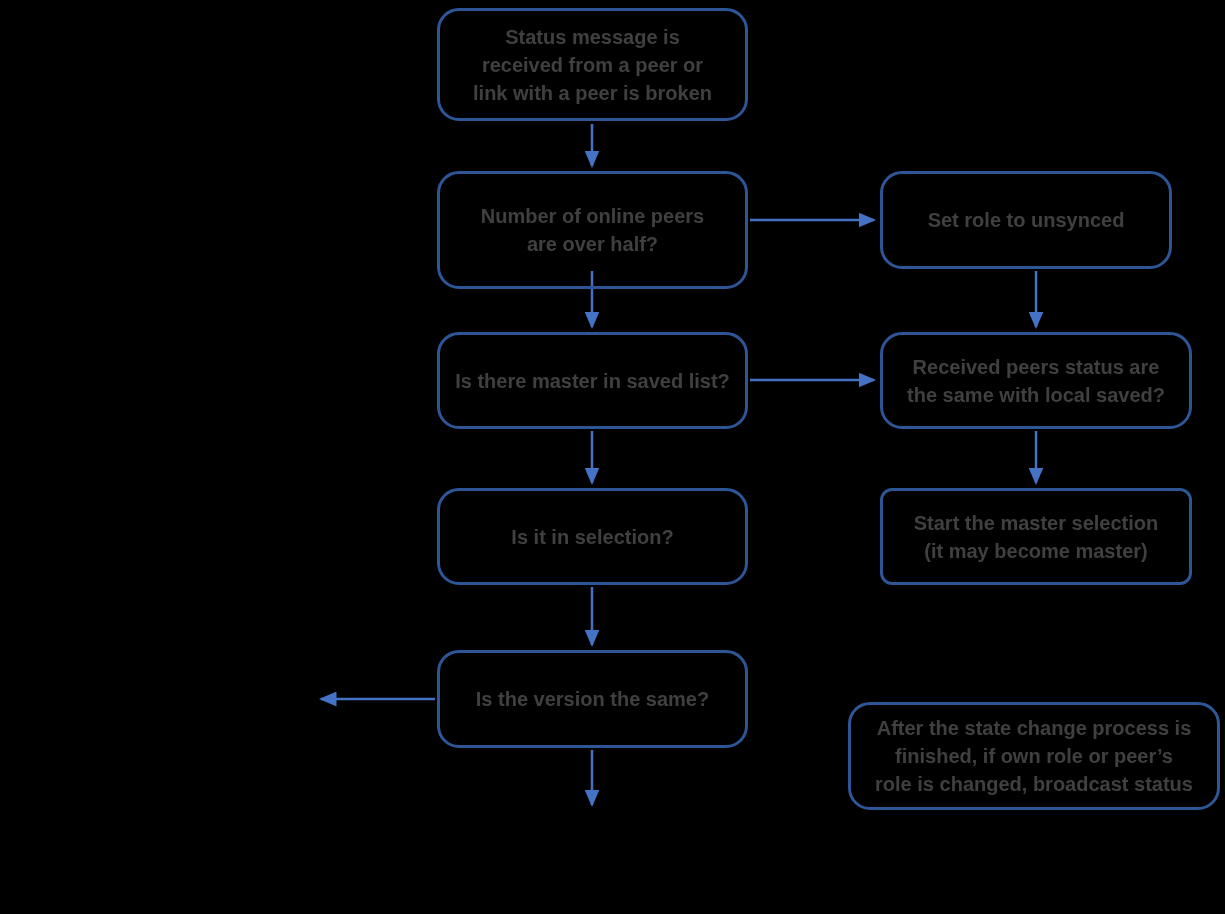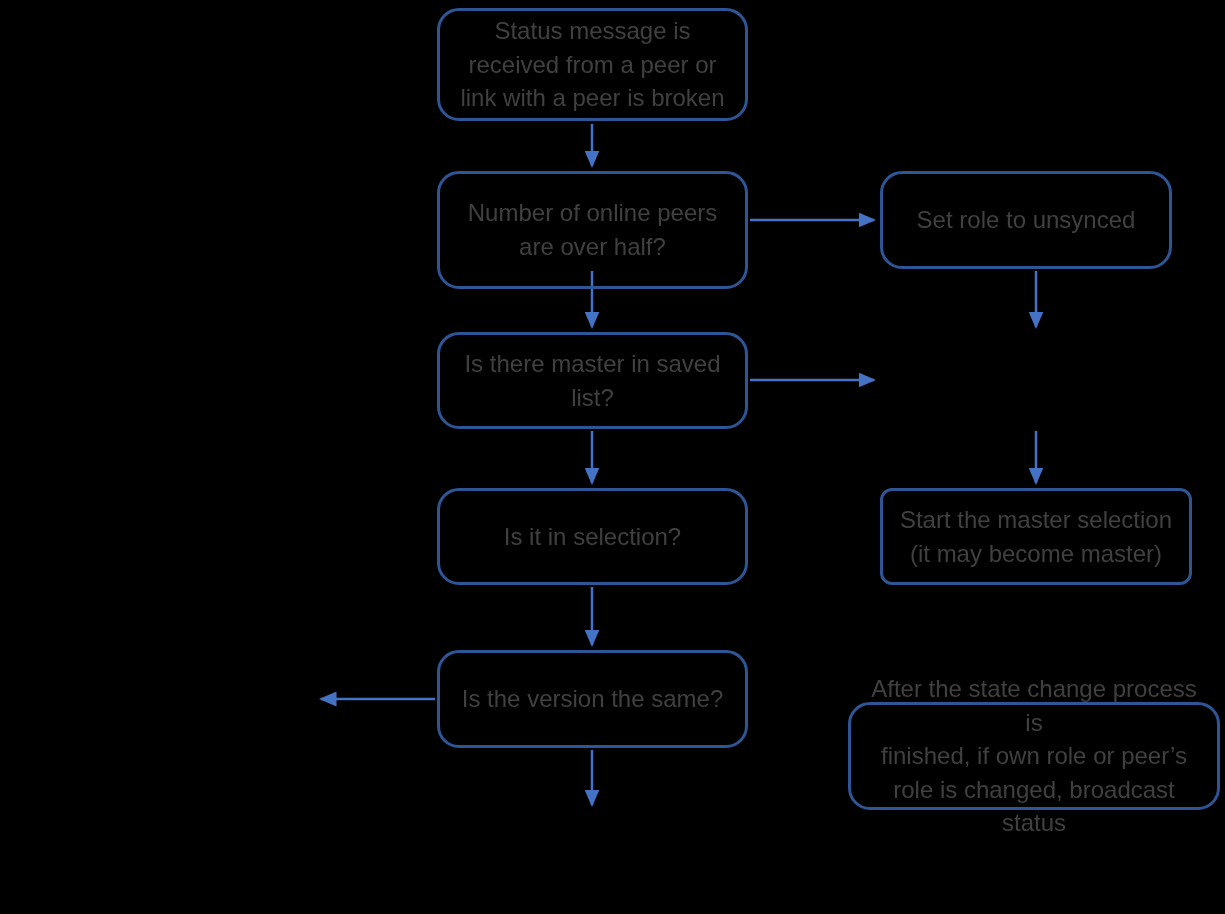--- a/index.html
+++ b/index.html
@@ -19,22 +19,22 @@
     position: absolute;
     box-sizing: border-box;
     border: 3px solid #2e5596;
     border-radius: 22px;
     background: transparent;
     display: flex;
     align-items: center;
     justify-content: center;
     text-align: center;
     color: #404040;
-    font-weight: normal;
-    font-size: 24px;
+    font-weight: bold;
+    font-size: 20px;
     line-height: 1.4;
     white-space: pre-line;
     padding: 18px 12px;
   }
   #edges-svg {
     position: absolute;
     left: 0;
     top: 0;
     width: 1225px;
     height: 914px;
@@ -85,20 +85,22 @@
 received from a peer or
 link with a peer is broken</div>
 
   <div class="node" id="n-overhalf">Number of online peers
 are over half?</div>
 
   <div class="node" id="n-unsynced-role">Set role to unsynced</div>
 
   <div class="node" id="n-masterlist">Is there master in saved list?</div>
 
+  <div class="node" id="n-status-same">Received peers status are
+the same with local saved?</div>
 
   <div class="node" id="n-in-unsynced">Is it in selection?</div>
 
   <div class="node" id="n-master-sel">Start the master selection
 (it may become master)</div>
 
   <div class="node" id="n-version">Is the version the same?</div>
 
 
 

